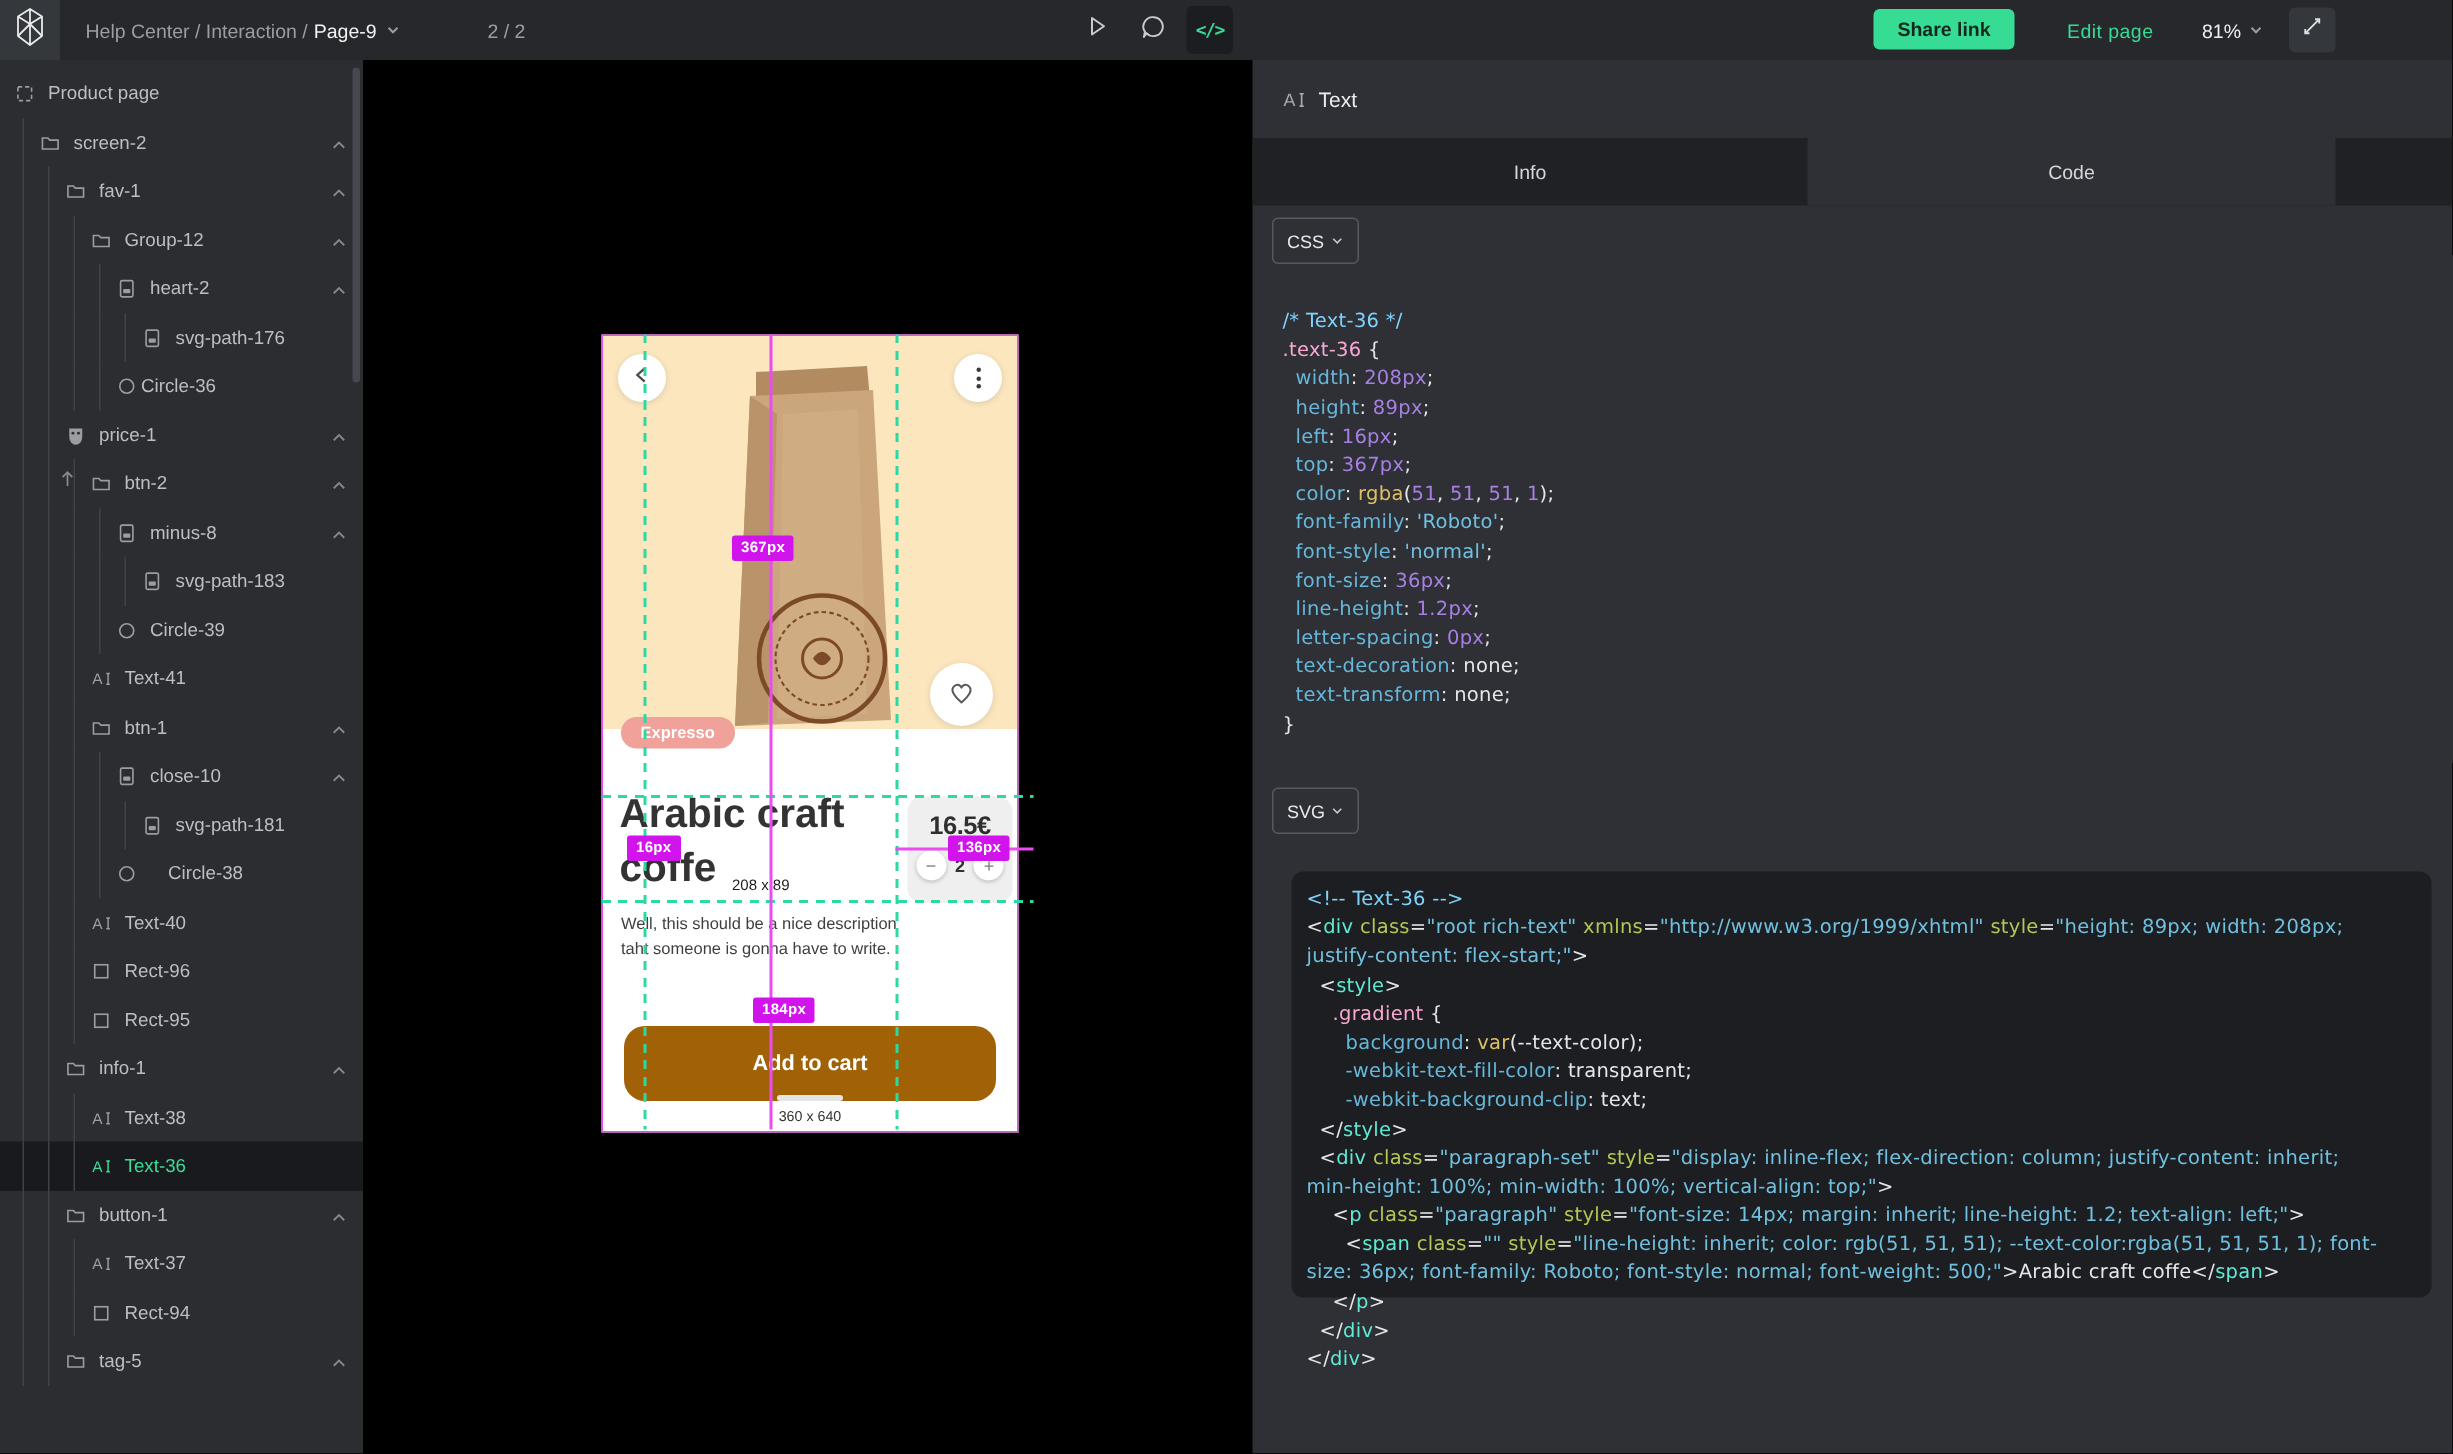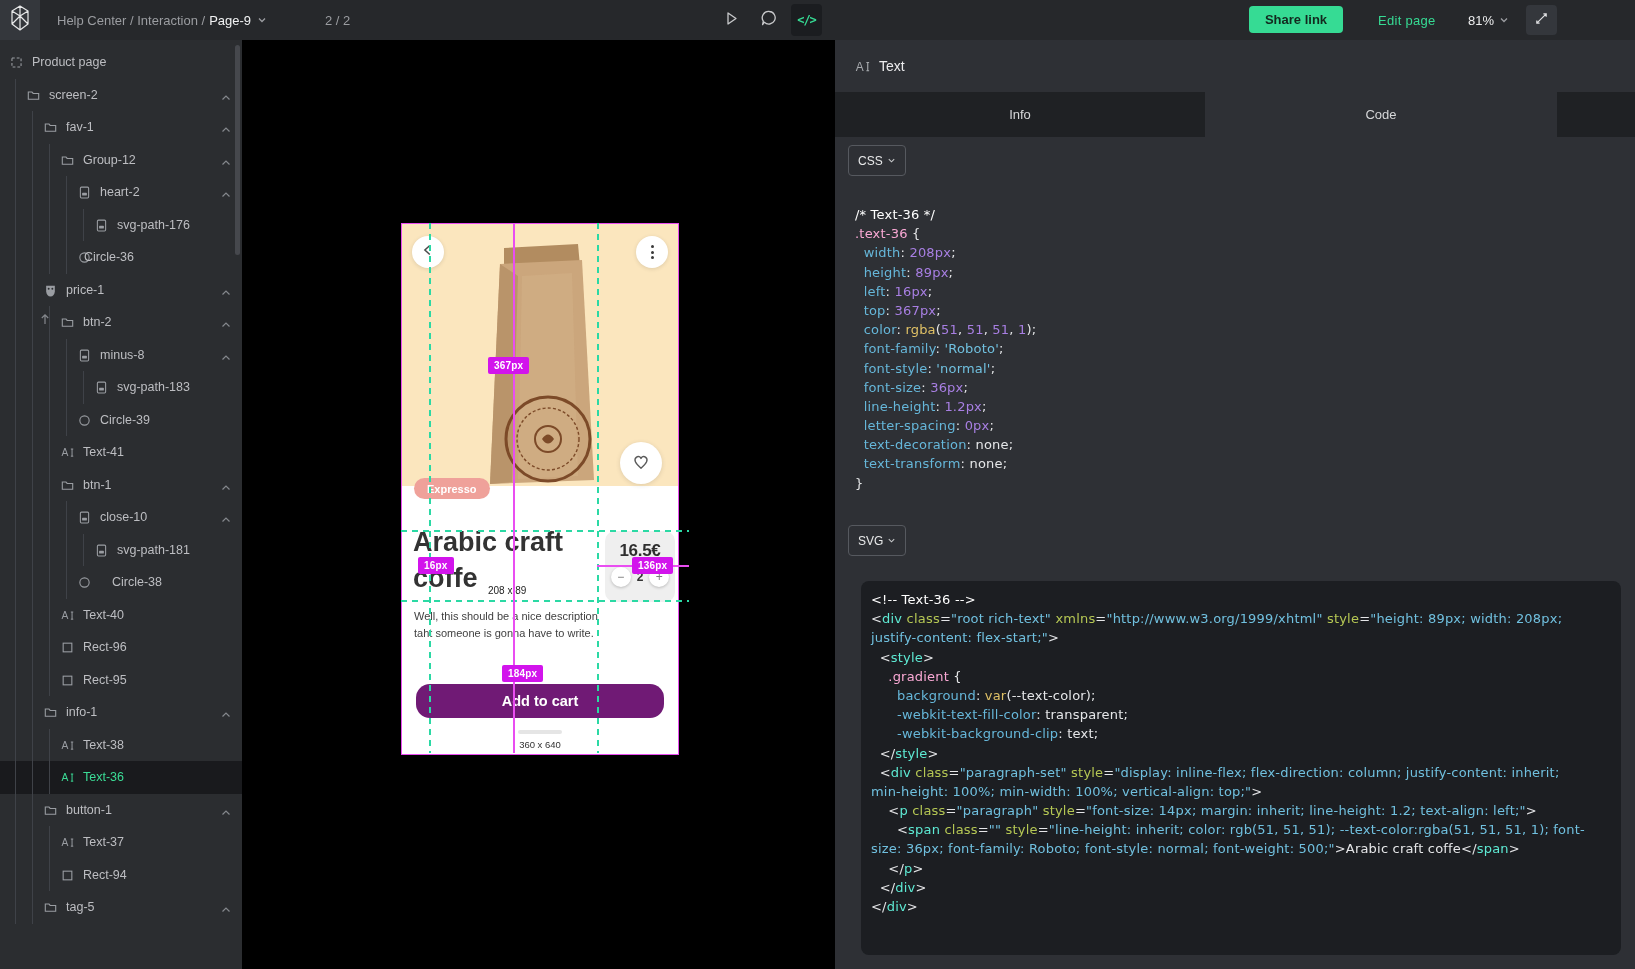--- a/index.html
+++ b/index.html
@@ -57,22 +57,22 @@
   .f-tag{position:absolute;left:12px;top:254px;height:21px;padding:0 13px;border-radius:11px;background:#EFA19A;
     color:#fff;font-size:11px;font-weight:bold;display:flex;align-items:center;}
   .f-title{position:absolute;left:11px;top:300px;width:205px;font-size:27px;line-height:36px;font-weight:700;color:#333;}
   .f-desc{position:absolute;left:12px;top:384px;font-size:11px;line-height:16.5px;color:#3F3F3F;}
   .price-box{position:absolute;left:203px;top:307px;width:70px;height:71px;border-radius:10px;background:#EFEFEF;}
   .price-val{margin-top:10px;text-align:center;font-size:17px;font-weight:700;color:#2F2F2F;letter-spacing:-.3px;}
   .stepper{margin-top:6px;display:flex;align-items:center;justify-content:center;gap:6px;}
   .step-btn{width:20px;height:20px;border-radius:50%;background:#fff;box-shadow:0 1px 3px rgba(0,0,0,.22);
     display:flex;align-items:center;justify-content:center;font-size:12px;color:#7A7A7A;cursor:pointer;}
   .qty{font-size:12px;font-weight:700;color:#333;}
-  .cart-btn{position:absolute;left:14px;top:460px;width:248px;height:34px;border:none;border-radius:14px;
-    background:#701a75;color:#fff;font-size:14.5px;font-weight:bold;font-family:"Liberation Sans",sans-serif;cursor:pointer;}
+  .cart-btn{position:absolute;left:14px;top:460px;width:248px;height:50px;border:none;border-radius:14px;
+    background:#a16207;color:#fff;font-size:14.5px;font-weight:bold;font-family:"Liberation Sans",sans-serif;cursor:pointer;}
   .home-ind{position:absolute;left:116px;top:506px;width:44px;height:4px;border-radius:2px;background:#E5E5E5;}
   .screen-size{position:absolute;left:0;top:515px;width:276px;text-align:center;font-size:9.5px;color:#333;}
   
   .vdash{position:absolute;top:183px;width:2px;height:530px;
     background:repeating-linear-gradient(180deg,#2BD9A4 0 6px,transparent 6px 11px);z-index:5;}
   .hdash{position:absolute;left:159px;width:288px;height:2px;
     background:repeating-linear-gradient(90deg,#2BD9A4 0 6px,transparent 6px 11px);z-index:5;}
   .vline{position:absolute;left:271px;top:183px;width:2px;height:530px;background:#E94DF1;z-index:6;}
   .hline{position:absolute;left:355px;top:525px;width:92px;height:2px;background:#E94DF1;z-index:6;}
   .mbadge{position:absolute;background:#D214EC;color:#fff;font-size:10px;font-weight:bold;
@@ -89,24 +89,24 @@
     font-size:13px;color:#D6D7D9;cursor:pointer;}
   .tab-info{left:0;width:370px;}
   .tab-code{left:370px;width:352px;background:#2E3035;}
   .fmt-select{position:absolute;left:13px;width:58px;height:31px;border:1px solid #56595F;border-radius:4px;
     display:flex;align-items:center;justify-content:space-between;padding:12px 9px;box-sizing:border-box;
     color:#E8E9EA;font-size:12px;cursor:pointer;}
   .sel-css{top:105px;}
   .sel-svg{top:485px;}
   .codeblock{position:absolute;font-family:"DejaVu Sans",sans-serif;font-size:13px;letter-spacing:.2px;}
   #css-code{left:20px;top:165px;}
-  .svg-box{position:absolute;left:26px;top:541px;width:760px;height:374px;border-radius:8px;background:#1C1E22;
+  .svg-box{position:absolute;left:26px;top:541px;width:760px;height:284px;border-radius:8px;background:#1C1E22;
     box-sizing:border-box;padding:9px 0 4px 10px;}
   .cline{height:19.2px;line-height:19.2px;white-space:pre;}
-  .c-com{color:#ffffff}.c-tag{color:#5eead4}.c-attr{color:#B5C754}.c-val{color:#70C0DF}
+  .c-com{color:#7dd3fc}.c-tag{color:#5eead4}.c-attr{color:#B5C754}.c-val{color:#70C0DF}
   .c-prop{color:#66B7DA}.c-num{color:#A87FE3}.c-func{color:#DFC066}
   .c-pun{color:#E5E6E8}.c-pln{color:#E5E6E8}.c-sel{color:#f9a8d4}
 </style>
 </head>
 <body>
 
 <div class="app">
 
   <header class="topbar">
     <div class="logo-tile">
@@ -246,21 +246,21 @@
         <div class="trow" style="top: 195px;">
           <i class="gl" style="left:15px"></i>
           <i class="gl" style="left:32px"></i>
           <i class="gl" style="left:49px"></i>
           <i class="gl" style="left:66px"></i>
           <span class="ticon" style="left:78px">
             <svg viewBox="0 0 12 12">
               <circle cx="6" cy="6" r="4.3" fill="none" stroke="currentColor" stroke-width="1"></circle>
             </svg>
           </span>
-          <span class="tlabel" style="left:84px">Circle-36</span>
+          <span class="tlabel" style="left:94px">Circle-36</span>
         </div>
         <div class="trow" style="top: 227.5px;">
           <i class="gl" style="left:15px"></i>
           <i class="gl" style="left:32px"></i>
           <span class="ticon" style="left:44px">
             <svg viewBox="0 0 12 12">
               <path d="M2 1.5 h8 v5.2 a4 4.8 0 0 1 -8 0 Z" fill="currentColor"></path>
               <circle cx="4.3" cy="4.4" r="0.9" fill="#2B2D30"></circle>
               <circle cx="7.7" cy="4.4" r="0.9" fill="#2B2D30"></circle>
             </svg>

